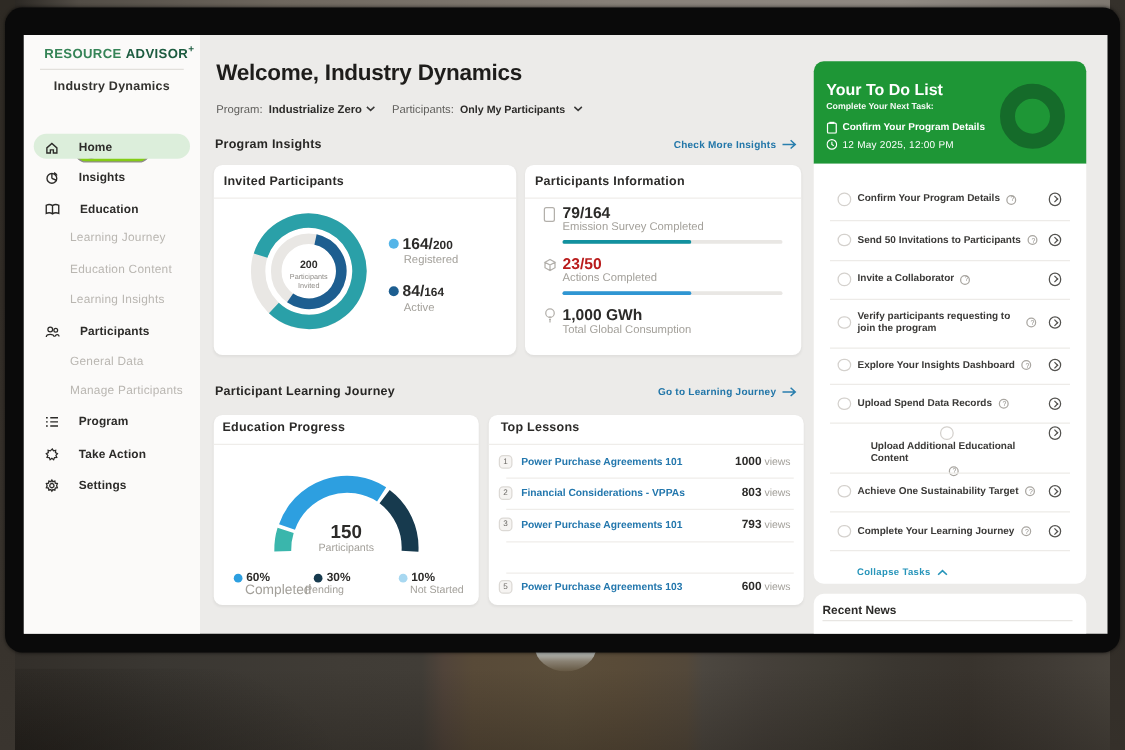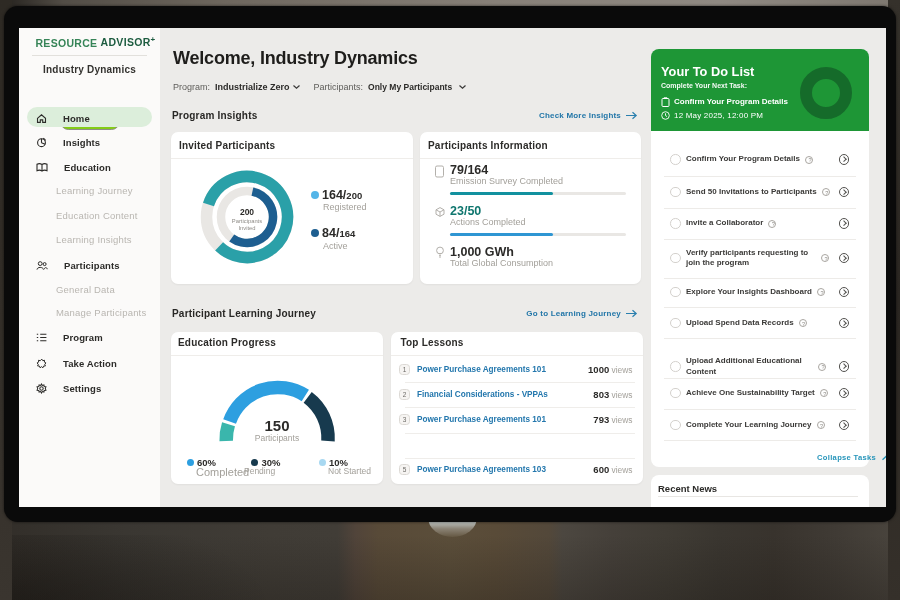--- a/index.html
+++ b/index.html
@@ -196,21 +196,21 @@
     <svg class="abs" style="left:415px; top:137px;" width="11" height="13" viewBox="0 0 11 13" fill="none" stroke="#b3b0ab" stroke-width="1">
         <rect x="1.5" y="1" width="8" height="11" rx="1.5"></rect>
       </svg>
     <div class="abs" style="left:431px; top:135px; font-size:12.5px; font-weight:bold; color:#2c2b29;">79/164</div>
     <div class="abs" style="left:431px; top:147.5px; font-size:9px; color:#a3a09a;">Emission Survey Completed</div>
     <div class="abs" style="left:431px; top:163.5px; width:176px; height:3.5px; border-radius:2px; background:#e9e7e4;"></div>
     <div class="abs" style="left:431px; top:163.5px; width:103px; height:3.5px; border-radius:2px; background:#12919f;"></div>
     <svg class="abs" style="left:415px; top:178px;" width="12" height="12" viewBox="0 0 12 12" fill="none" stroke="#b3b0ab" stroke-width="1">
         <path d="M2 3.8 L6 1.6 L10 3.8 L6 6 Z M2 3.8 V8.2 L6 10.4 L10 8.2 V3.8 M6 6 V10.4"></path>
       </svg>
-    <div class="abs" style="left:431px; top:176px; font-size:12.5px; font-weight:bold; color:#0f766e;">23/50</div>
+    <div class="abs" style="left:431px; top:176px; font-size:12.5px; font-weight:bold; color:#b91c1c;">23/50</div>
     <div class="abs" style="left:431px; top:188.5px; font-size:9px; color:#a3a09a;">Actions Completed</div>
     <div class="abs" style="left:431px; top:204.5px; width:176px; height:3.5px; border-radius:2px; background:#e9e7e4;"></div>
     <div class="abs" style="left:431px; top:204.5px; width:103px; height:3.5px; border-radius:2px; background:#2f96d3;"></div>
     <svg class="abs" style="left:416px; top:218px;" width="10" height="14" viewBox="0 0 10 14" fill="none" stroke="#b3b0ab" stroke-width="1">
         <circle cx="5" cy="4.5" r="3.4"></circle>
         <path d="M3.8 7.6 H6.2 M4.2 9.4 H5.8 M5 9.4 V12"></path>
       </svg>
     <div class="abs" style="left:431px; top:217px; font-size:12.5px; font-weight:bold; color:#2c2b29;">1,000 GWh</div>
     <div class="abs" style="left:431px; top:229.5px; font-size:9px; color:#a3a09a;">Total Global Consumption</div>
 
@@ -328,42 +328,42 @@
         <span class="chv"></span>
       </div>
     <div class="tdiv" style="top:279.1px;"></div>
     <div class="trow abs" style="top:289.5px;">
         <span class="trow-circle"></span>
         <span class="ttext">Upload Spend Data Records</span>
         <span class="qm"></span>
         <span class="chv" style="margin-left:auto;"></span>
       </div>
     <div class="tdiv" style="top:309.9px;"></div>
-    <div class="trow abs" style="top:328px;">
+    <div class="trow abs" style="top:313px;flex-direction:column;">
         <span class="trow-circle"></span>
         <span class="ttext" style="width:127px;">Upload Additional Educational Content</span>
         <span class="qm"></span>
         <span class="chv"></span>
       </div>
     <div class="tdiv" style="top:350.1px;"></div>
     <div class="trow abs" style="top:359.5px;">
         <span class="trow-circle"></span>
         <span class="ttext">Achieve One Sustainability Target</span>
         <span class="qm"></span>
         <span class="chv"></span>
       </div>
     <div class="tdiv" style="top:380.9px;"></div>
     <div class="trow abs" style="top:391.5px;">
         <span class="trow-circle"></span>
         <span class="ttext">Complete Your Learning Journey</span>
         <span class="qm"></span>
         <span class="chv"></span>
       </div>
     <div class="tdiv" style="top:412.2px;"></div>
-    <div class="abs" style="left:655px; top:425px; width:217px; display:flex; align-items:center; justify-content:flex-end; gap:5px;">
+    <div class="abs" style="left:595px; top:425px; width:217px; display:flex; align-items:center; justify-content:center; gap:5px;">
       <span style="font-size:7.6px; font-weight:bold; color:#2795ba; letter-spacing:0.3px;">Collapse Tasks</span>
       <svg width="10" height="6" viewBox="0 0 10 6">
           <polyline points="1.5,4.8 5,1.5 8.5,4.8" fill="none" stroke="#2795ba" stroke-width="1.3"></polyline>
         </svg>
     </div>
     <div id="recent" class="abs"></div>
     <div class="abs" style="left:639px; top:454.5px; font-size:9.5px; font-weight:bold; color:#2c2b29;">Recent News</div>
     <div class="cdiv abs" style="left:639px; top:467.5px; width:200px; background:#e8e6e3;"></div>
   </div>
 </div>

